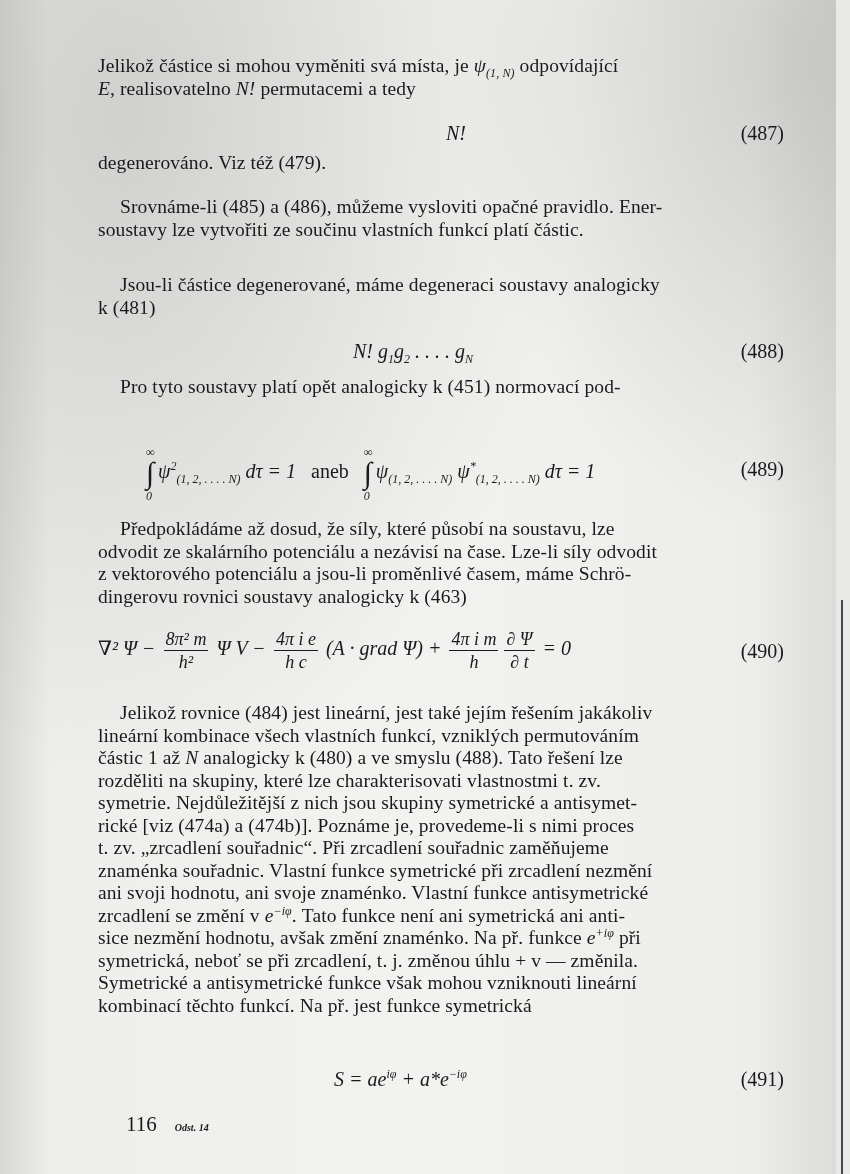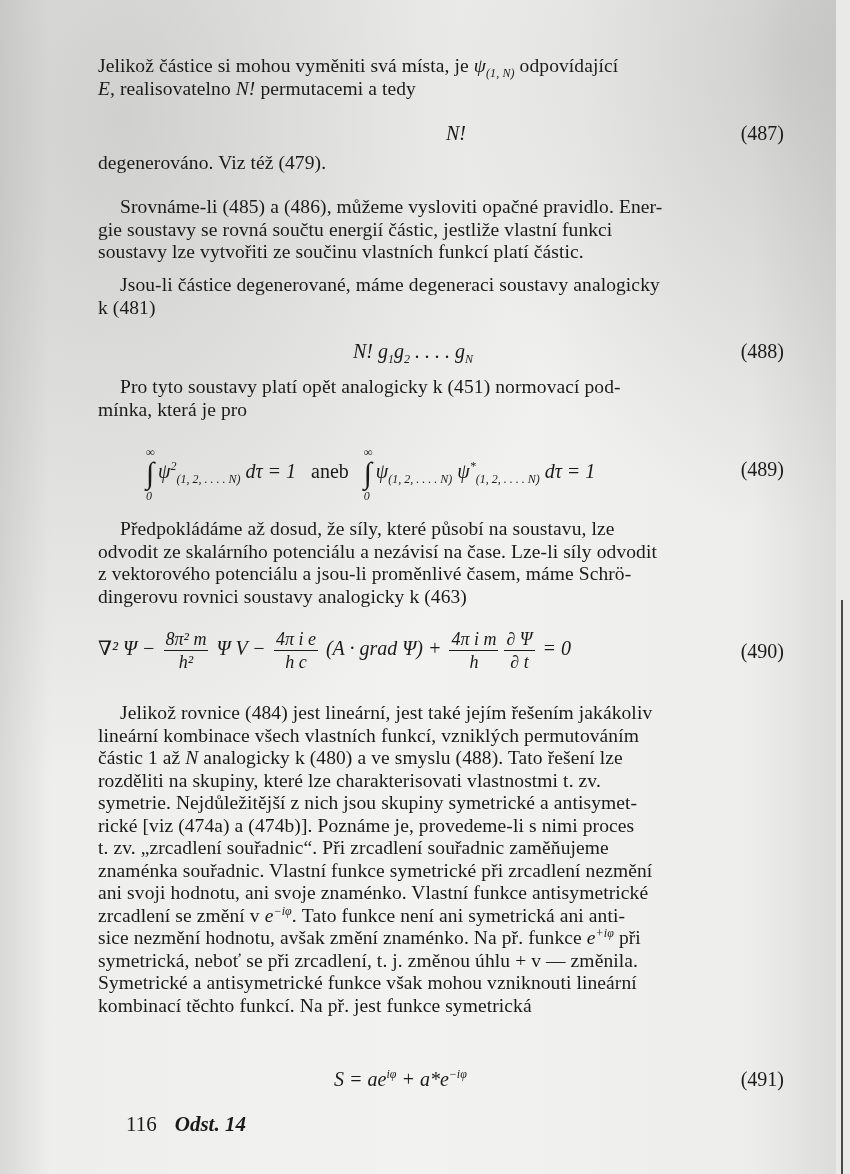--- a/index.html
+++ b/index.html
@@ -77,21 +77,21 @@
     .intg .lim-top { position: absolute; top: -12px; left: 0; font-size: 12px; line-height: 12px; }
     .intg .lim-bot { position: absolute; bottom: -14px; left: 0; font-size: 12px; line-height: 12px; }
     .footer {
       position: absolute;
       left: 98px;
       top: 1112px;
       font-family: "Liberation Serif", "DejaVu Serif", serif;
       font-size: 21px;
     }
     .footer .pnum { font-weight: normal; margin-left: 28px; }
-    .footer .sect { font-style: italic; font-weight: bold; font-size: 21px; margin-left: 18px; }
+    .footer .sect { font-style: italic; font-weight: bold; font-size: 10px; margin-left: 18px; }
   </style>
 </head>
 <body>
 
 <div class="page">
   <div class="spine-edge"></div>
 
   <div class="text" style="top:55px;">
     <span class="line">
       <span>Jelikož částice si mohou vyměniti svá místa, je </span><span class="m">ψ</span><sub class="m">(1, N)</sub><span> odpovídající</span>
@@ -105,40 +105,38 @@
     <span class="expr m" style="left:348px;">N!</span>
     <span class="num">(487)</span>
   </div>
 
   <div class="text" style="top:152px;">
     <span class="line">degenerováno. Viz též (479).</span>
   </div>
 
   <div class="text" style="top:196px;">
     <span class="line indent">Srovnáme-li (485) a (486), můžeme vysloviti opačné pravidlo. Ener-</span>
-    <span class="line">gie soustavy se rovná součtu energií částic, jestliže vlastní funkci</span>
     <span class="line">soustavy lze vytvořiti ze součinu vlastních funkcí platí částic.</span>
   </div>
 
   <div class="text" style="top:274px;">
     <span class="line indent">Jsou-li částice degenerované, máme degeneraci soustavy analogicky</span>
     <span class="line">k (481)</span>
   </div>
 
   <div class="eq" style="top:340px;">
     <span class="expr m" style="left:255px;">
       <span>N!</span>
       <span>g</span><sub>1</sub><span>g</span><sub>2</sub><span> . . . . </span><span>g</span><sub>N</sub>
     </span>
     <span class="num">(488)</span>
   </div>
 
   <div class="text" style="top:376px;">
     <span class="line indent">Pro tyto soustavy platí opět analogicky k (451) normovací pod-</span>
-    <span class="line">mínka, která je pro</span>
   </div>
 
   <div class="eq" style="top:458px;">
     <span class="expr m" style="left:48px;">
       <span class="intg">∫<span class="lim-top">∞</span><span class="lim-bot">0</span></span><span>ψ</span><sup>2</sup><sub>(1, 2, . . . . N)</sub><span> dτ = 1</span>
       <span style="font-style:normal; margin:0 10px;">aneb</span>
       <span class="intg">∫<span class="lim-top">∞</span><span class="lim-bot">0</span></span><span>ψ</span><sub>(1, 2, . . . . N)</sub>
       <span>ψ</span><sup>*</sup><sub>(1, 2, . . . . N)</sub><span> dτ = 1</span>
     </span>
     <span class="num">(489)</span>

